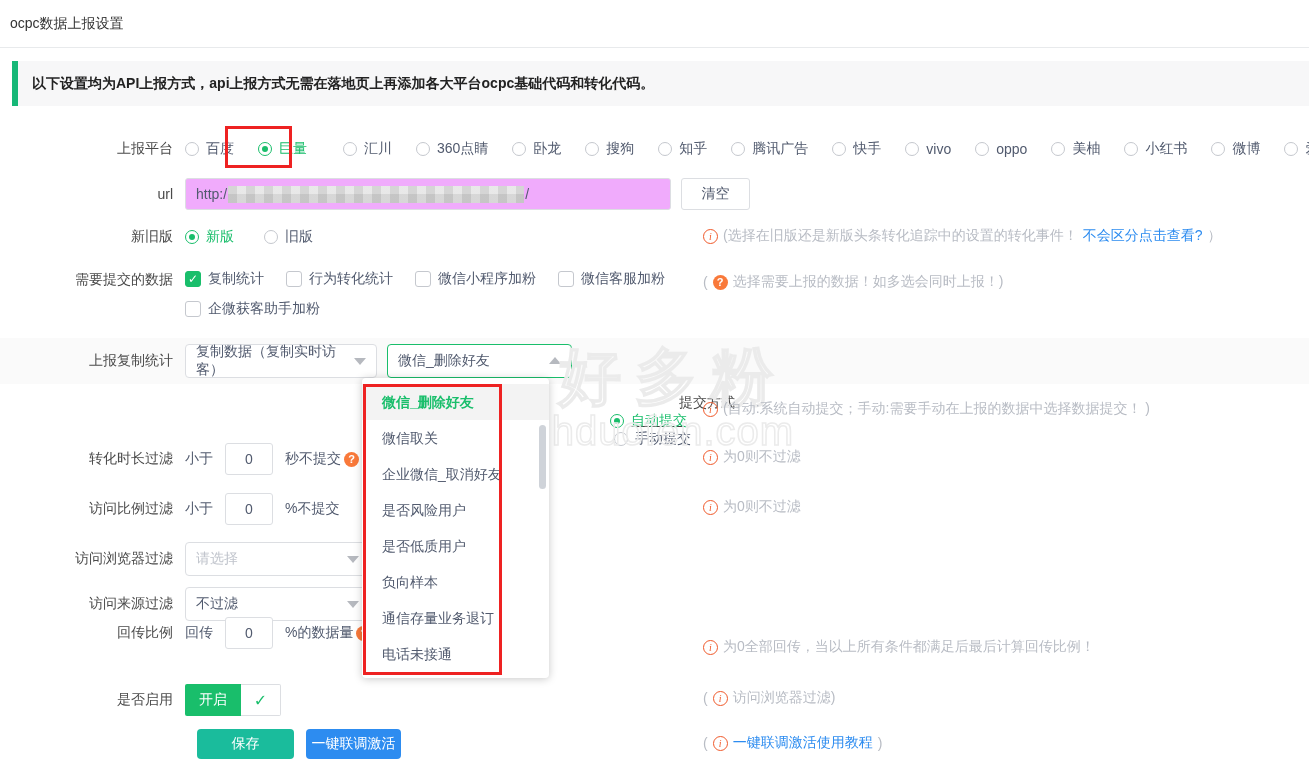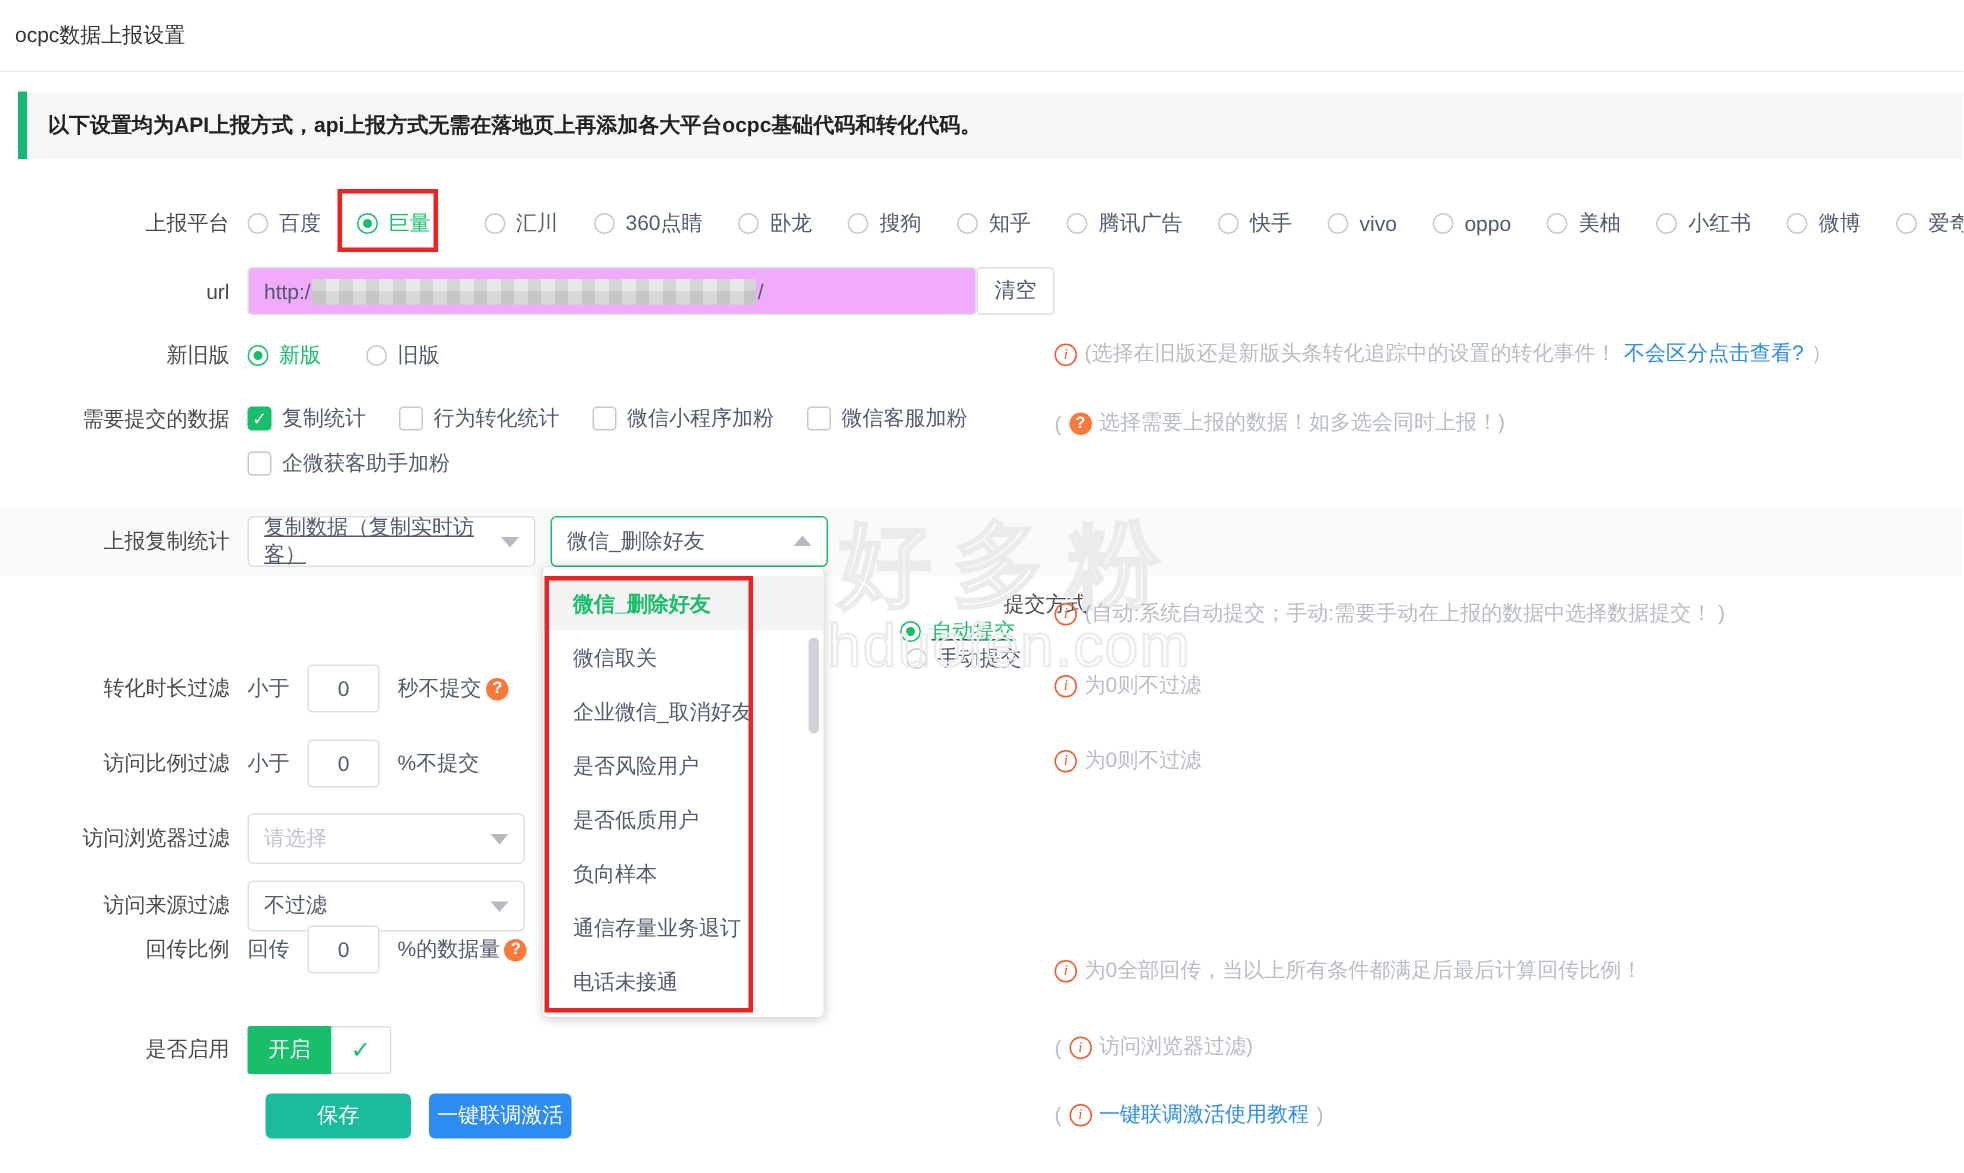--- a/index.html
+++ b/index.html
@@ -9,21 +9,21 @@
     background:#fff; font-family:"Liberation Sans","DejaVu Sans",sans-serif;
     font-size:14px; color:#444;border-radius:10px;
   }
   .header { position:absolute; top:0; left:0; right:0; height:48px; border-bottom:1px solid #e8eaec; background:#fff; z-index:2; }
   .header .title { position:absolute; left:10px; top:15px; font-size:14px; color:#333; }
   .banner {
     position:absolute; top:61px; left:0; right:0; height:45px; background:#f7f7f8;
     border-left:6px solid #16b777; display:flex; align-items:center; padding-left:14px;
     font-weight:bold; color:#222; z-index:2;margin-left:12px;
   }
-  .row { position:absolute; left:0; right:0; display:flex; align-items:center; z-index:2; }
+  .row { position:absolute; left:0; right:0; display:flex; align-items:center; z-index:2;padding-left:20px; }
   .row .lbl { width:153px; text-align:right; margin-right:12px; color:#4a4a4a; flex:none; }
   .copyband { background:#fafafa; }
 
   
   .radio-item { display:inline-flex; align-items:center; gap:7px; margin-right:24px; cursor:pointer; white-space:nowrap; }
   .radio { width:14px; height:14px; border-radius:50%; border:1px solid #c5c8ce; background:#fff; position:relative; flex:none; }
   .radio.checked { border-color:#19be6b; }
   .radio.checked::after { content:""; position:absolute; left:3px; top:3px; right:3px; bottom:3px; border-radius:50%; background:#19be6b; }
   .radio-item .opt { color:#515a6e; }
   .radio-item.sel .opt { color:#19be6b; }
@@ -35,27 +35,27 @@
 
   
   .txtinput { height:32px; border:1px solid #dcdee2; border-radius:3px; background:#f0abfc; display:flex; align-items:center; padding:0 10px; color:#515a6e; }
   .url-input { width:486px; overflow:hidden; }
   .mosaic { display:inline-block; width:296px; height:17px; margin:0 1px;
     background-color:#ececec;
     background-image:
       repeating-linear-gradient(90deg, rgba(0,0,0,0.10) 0 9px, rgba(0,0,0,0.02) 9px 18px),
       repeating-linear-gradient(0deg, rgba(0,0,0,0.07) 0 9px, rgba(255,255,255,0.05) 9px 18px);
   }
-  .btn-clear { width:52px; height:32px; border:1px solid #dcdee2; border-radius:3px; background:#fff; color:#515a6e; font-size:14px; cursor:pointer; }
+  .btn-clear { width:69px; height:32px; margin-left:10px; border:1px solid #dcdee2; border-radius:3px; background:#fff; color:#515a6e; font-size:14px; cursor:pointer; }
   .numinput { width:48px; height:32px; border:1px solid #dcdee2; border-radius:3px; background:#fff; display:flex; align-items:center; justify-content:center; color:#515a6e; margin:0 12px; }
   .inline-txt { color:#515a6e; }
 
   
   .select { height:34px; border:1px solid #dcdee2; border-radius:4px; background:#fff; display:flex; align-items:center; padding:0 26px 0 10px; position:relative; color:#515a6e; cursor:pointer; }
-  .sel-data { width:192px; margin-right:10px;text-decoration:underline; }
+  .sel-data { width:192px; margin-right:10px; }
   .sel-event { width:185px; border-color:#19be6b; }
   .select .ph { color:#c0c4cc; }
   .caret { position:absolute; right:10px; top:50%; width:0; height:0; border-left:6px solid transparent; border-right:6px solid transparent; }
   .caret.down { border-top:7px solid #b6b9bf; margin-top:-3px; }
   .caret.up { border-bottom:7px solid #b6b9bf; margin-top:-4px; }
   .sel-185 { width:185px; }
 
   
   .hint { position:absolute; left:703px; display:flex; align-items:center; gap:5px; color:#b8bcc4; z-index:4; white-space:nowrap; }
   .i-info { display:inline-flex; width:15px; height:15px; border-radius:50%; border:1px solid #f0592a; color:#f0592a; align-items:center; justify-content:center; font-size:10px; font-style:italic; font-family:"Liberation Serif","DejaVu Serif",serif; flex:none; }

